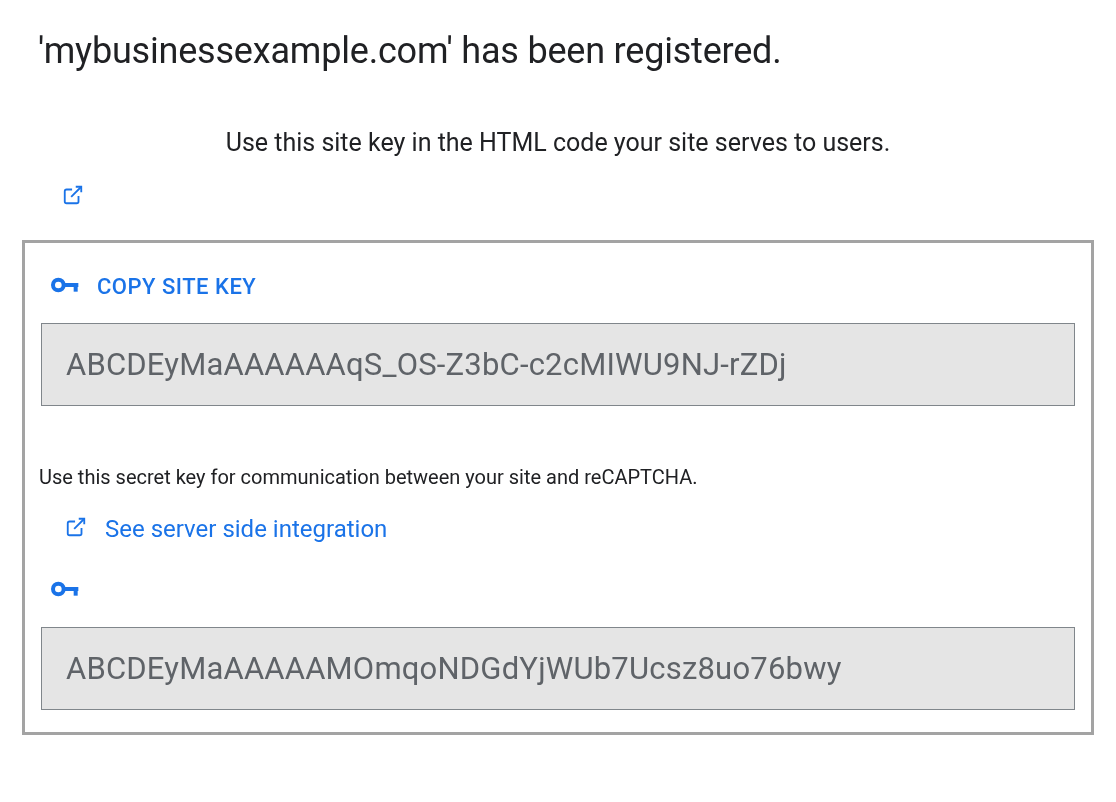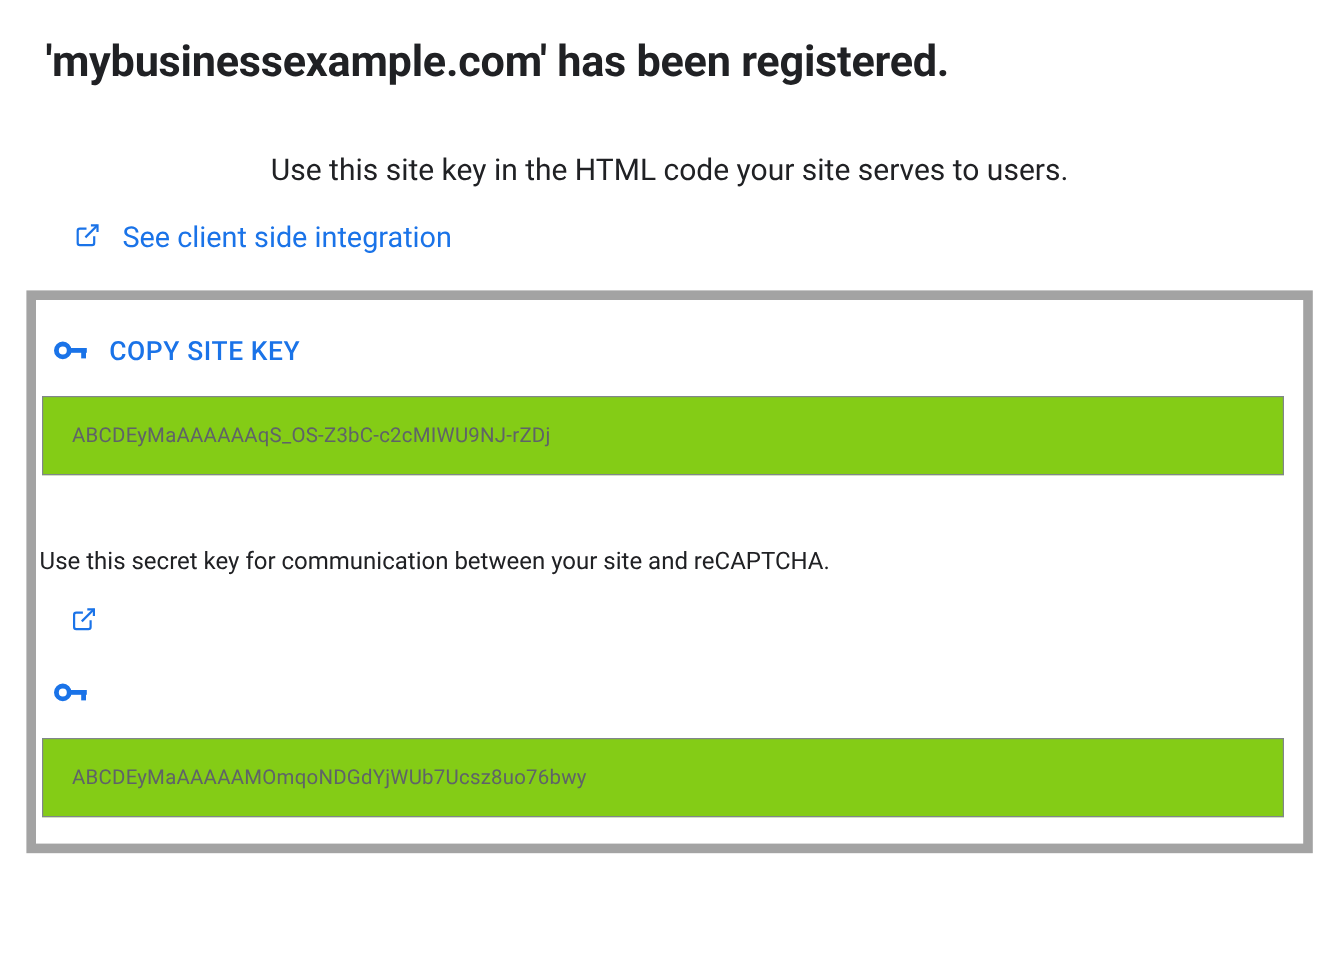--- a/index.html
+++ b/index.html
@@ -9,21 +9,21 @@
     }
     body {
       font-family: 'Google Sans', Roboto, Arial, sans-serif;
       background: #ffffff;
       padding: 30px 38px;
       width: 1116px;
       color: #202124;
     }
     .page-title {
       font-size: 36px;
-      font-weight: 700;
+      font-weight: 400;
       letter-spacing: -0.2px;
       margin-bottom: 54px;
       color: #202124;
     }
     .instruction {
       font-size: 25px;
       font-weight: 400;
       color: #202124;
       margin-bottom: 24px;
       line-height: 1.35;
@@ -41,22 +41,22 @@
       height: 22px;
       flex-shrink: 0;
     }
     .link-text {
       color: #1a73e8;
       font-size: 24px;
       font-weight: 400;
       cursor: pointer;
     }
     .highlight-box {
-      border: 8px solid #a3a3a3;
-      padding: 26px 16px 22px 5px;
+      border: 3px solid #a3a3a3;
+      padding: 26px 16px 22px 16px;
       margin-left: -16px;
       margin-right: -16px;
     }
     .copy-row {
       display: flex;
       align-items: center;
       gap: 16px;
       padding-left: 8px;
       margin-bottom: 18px;
     }
@@ -68,25 +68,25 @@
     .copy-label {
       color: #1a73e8;
       font-size: 22px;
       font-weight: 500;
       letter-spacing: 0.5px;
       cursor: pointer;
     }
     .key-box {
       border: 1px solid #80868b;
       padding: 22px 24px;
-      font-size: 17px;
+      font-size: 31px;
       color: #5f6368;
       font-family: Roboto, Arial, sans-serif;
       letter-spacing: 0.2px;
-      background: #84cc16;
+      background: #e5e5e5;
       width: 100%;
     }
     .section-gap {
       height: 58px;
     }
     .inner-instruction {
       font-size: 20px;
       font-weight: 400;
       color: #202124;
       margin-bottom: 24px;
@@ -102,21 +102,20 @@
 <p class="instruction">Use this site key in the HTML code your site serves to users.</p>
 
 <div class="link-row">
   <span>
     <svg class="external-icon" viewBox="0 0 24 24" fill="none" stroke="#1a73e8" stroke-width="2">
       <path d="M18 13v6a2 2 0 0 1-2 2H5a2 2 0 0 1-2-2V8a2 2 0 0 1 2-2h6"></path>
       <polyline points="15 3 21 3 21 9"></polyline>
       <line x1="10" y1="14" x2="21" y2="3"></line>
     </svg>
   </span>
-  <span class="link-text">See client side integration</span>
 </div>
 
 <div class="highlight-box">
 
   <div class="copy-row">
     <span>
       <svg class="key-icon" viewBox="0 0 24 24" fill="#1a73e8">
         <circle cx="7" cy="12" r="4" fill="none" stroke="#1a73e8" stroke-width="3"></circle>
         <rect x="10" y="10.5" width="12" height="3" fill="#1a73e8"></rect>
         <rect x="18.5" y="12" width="3" height="5" fill="#1a73e8"></rect>
@@ -132,20 +131,21 @@
   <p class="inner-instruction">Use this secret key for communication between your site and reCAPTCHA.</p>
 
   <div class="link-row">
     <span>
       <svg class="external-icon" viewBox="0 0 24 24" fill="none" stroke="#1a73e8" stroke-width="2">
         <path d="M18 13v6a2 2 0 0 1-2 2H5a2 2 0 0 1-2-2V8a2 2 0 0 1 2-2h6"></path>
         <polyline points="15 3 21 3 21 9"></polyline>
         <line x1="10" y1="14" x2="21" y2="3"></line>
       </svg>
     </span>
+    <span class="link-text">See server side integration</span>
   </div>
 
   <div class="copy-row">
     <span>
       <svg class="key-icon" viewBox="0 0 24 24" fill="#1a73e8">
         <circle cx="7" cy="12" r="4" fill="none" stroke="#1a73e8" stroke-width="3"></circle>
         <rect x="10" y="10.5" width="12" height="3" fill="#1a73e8"></rect>
         <rect x="18.5" y="12" width="3" height="5" fill="#1a73e8"></rect>
       </svg>
     </span>

